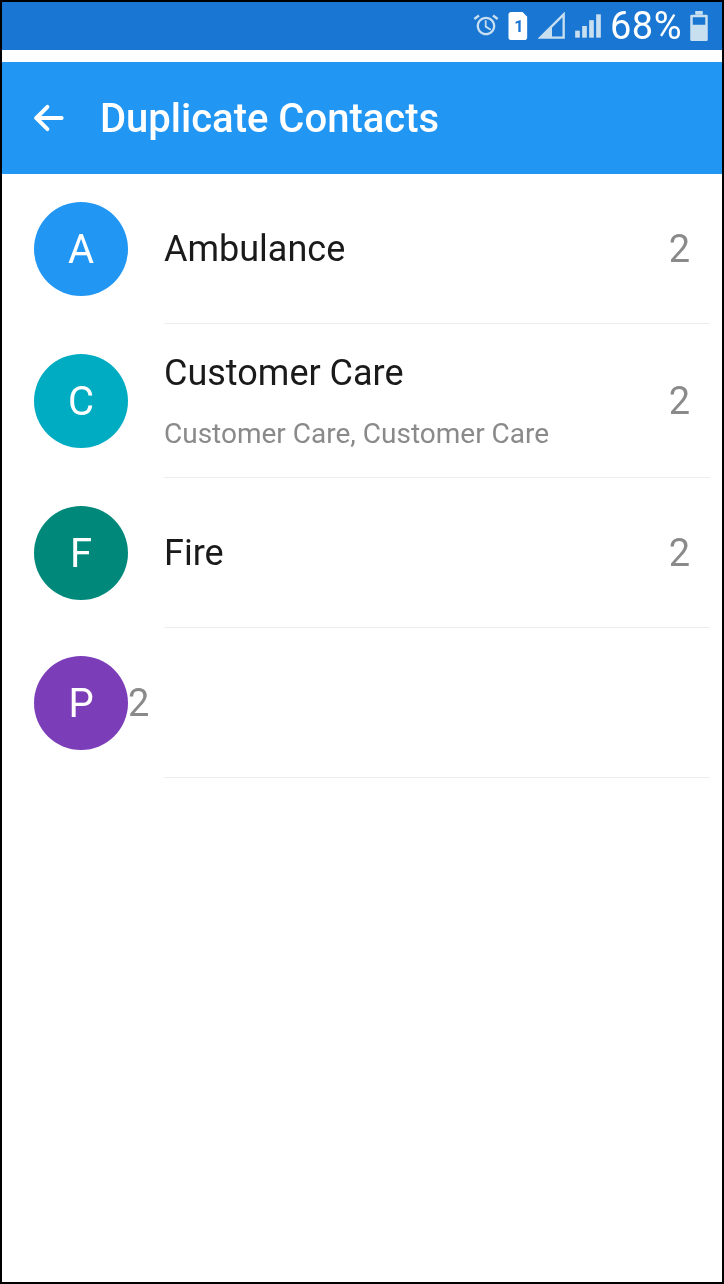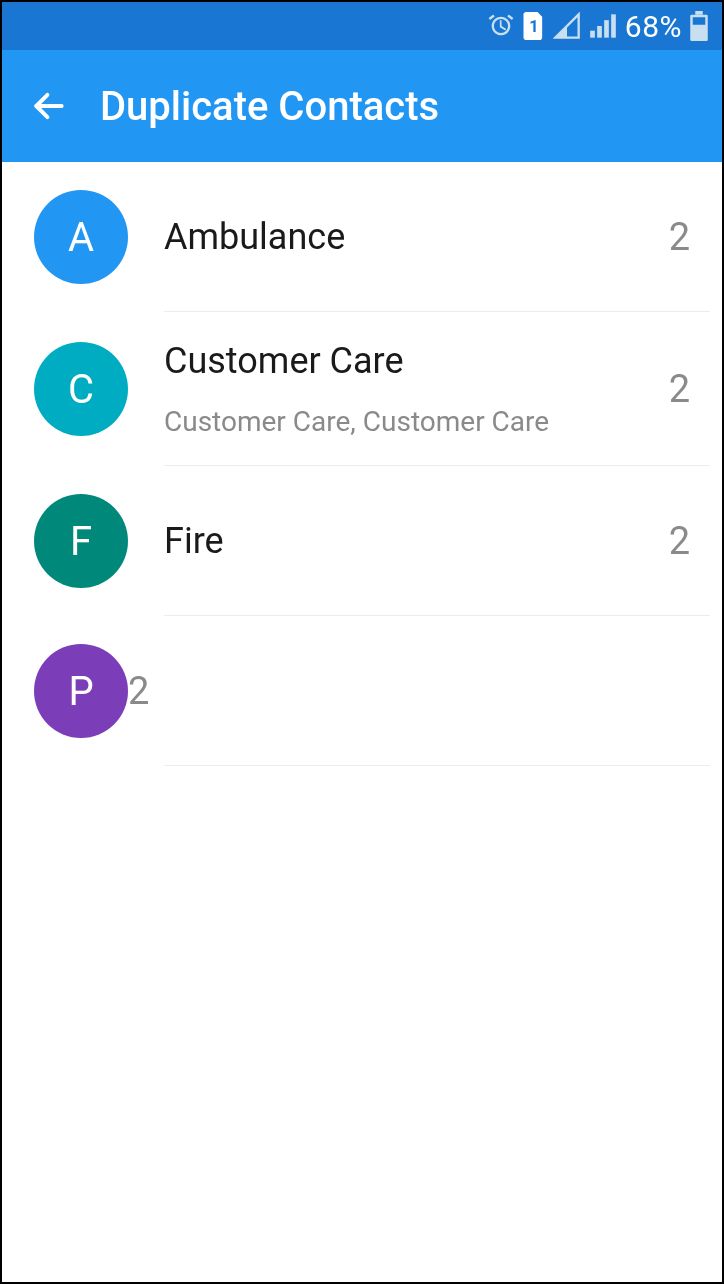--- a/index.html
+++ b/index.html
@@ -25,31 +25,32 @@
       color: #fff;
       font-size: 28px;
       gap: 8px;
     }
     .status-icons {
       display: flex;
       align-items: center;
       gap: 8px;
     }
     .status-text {
-      font-size: 30px;
+      font-size: 38px;
       letter-spacing: 0.5px;
     }
     .app-bar {
       background: #2196f3;
       height: 112px;
       display: flex;
       align-items: center;
       padding: 0 28px;
       gap: 32px;
       color: #fff;
+      margin-top: 12px;
     }
     .back-button {
       display: flex;
       align-items: center;
       justify-content: center;
       cursor: pointer;
     }
     .app-title {
       font-size: 40px;
       font-weight: 500;

